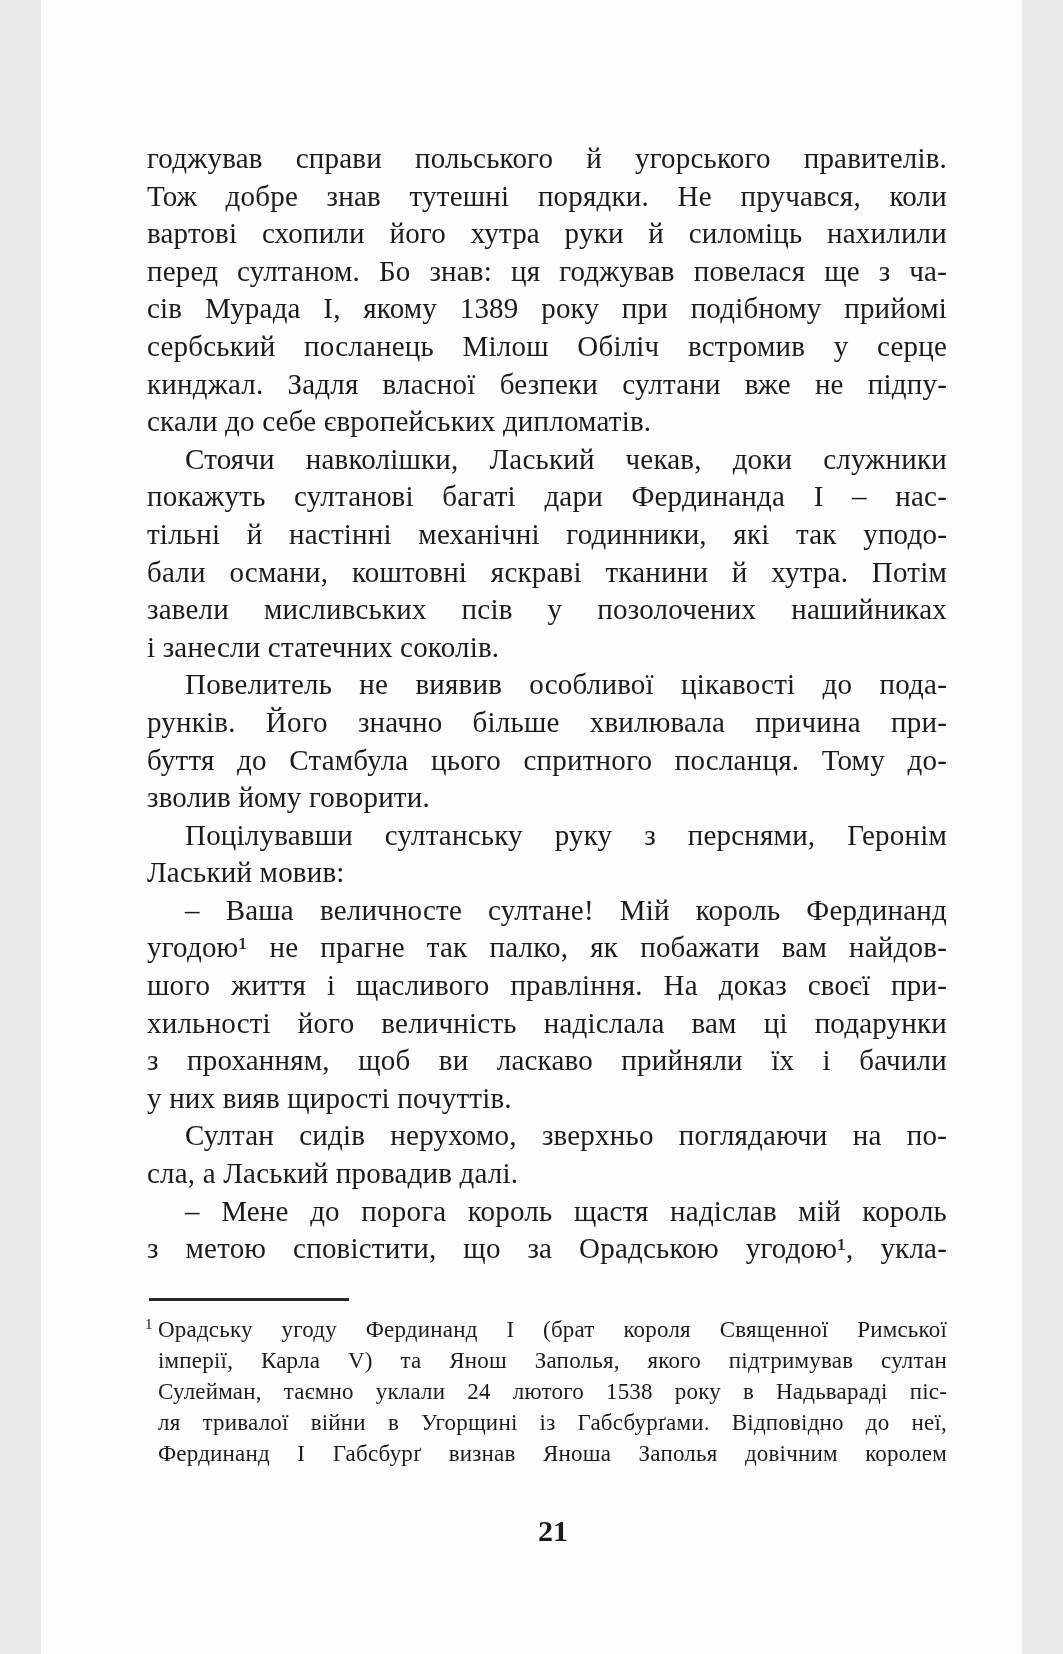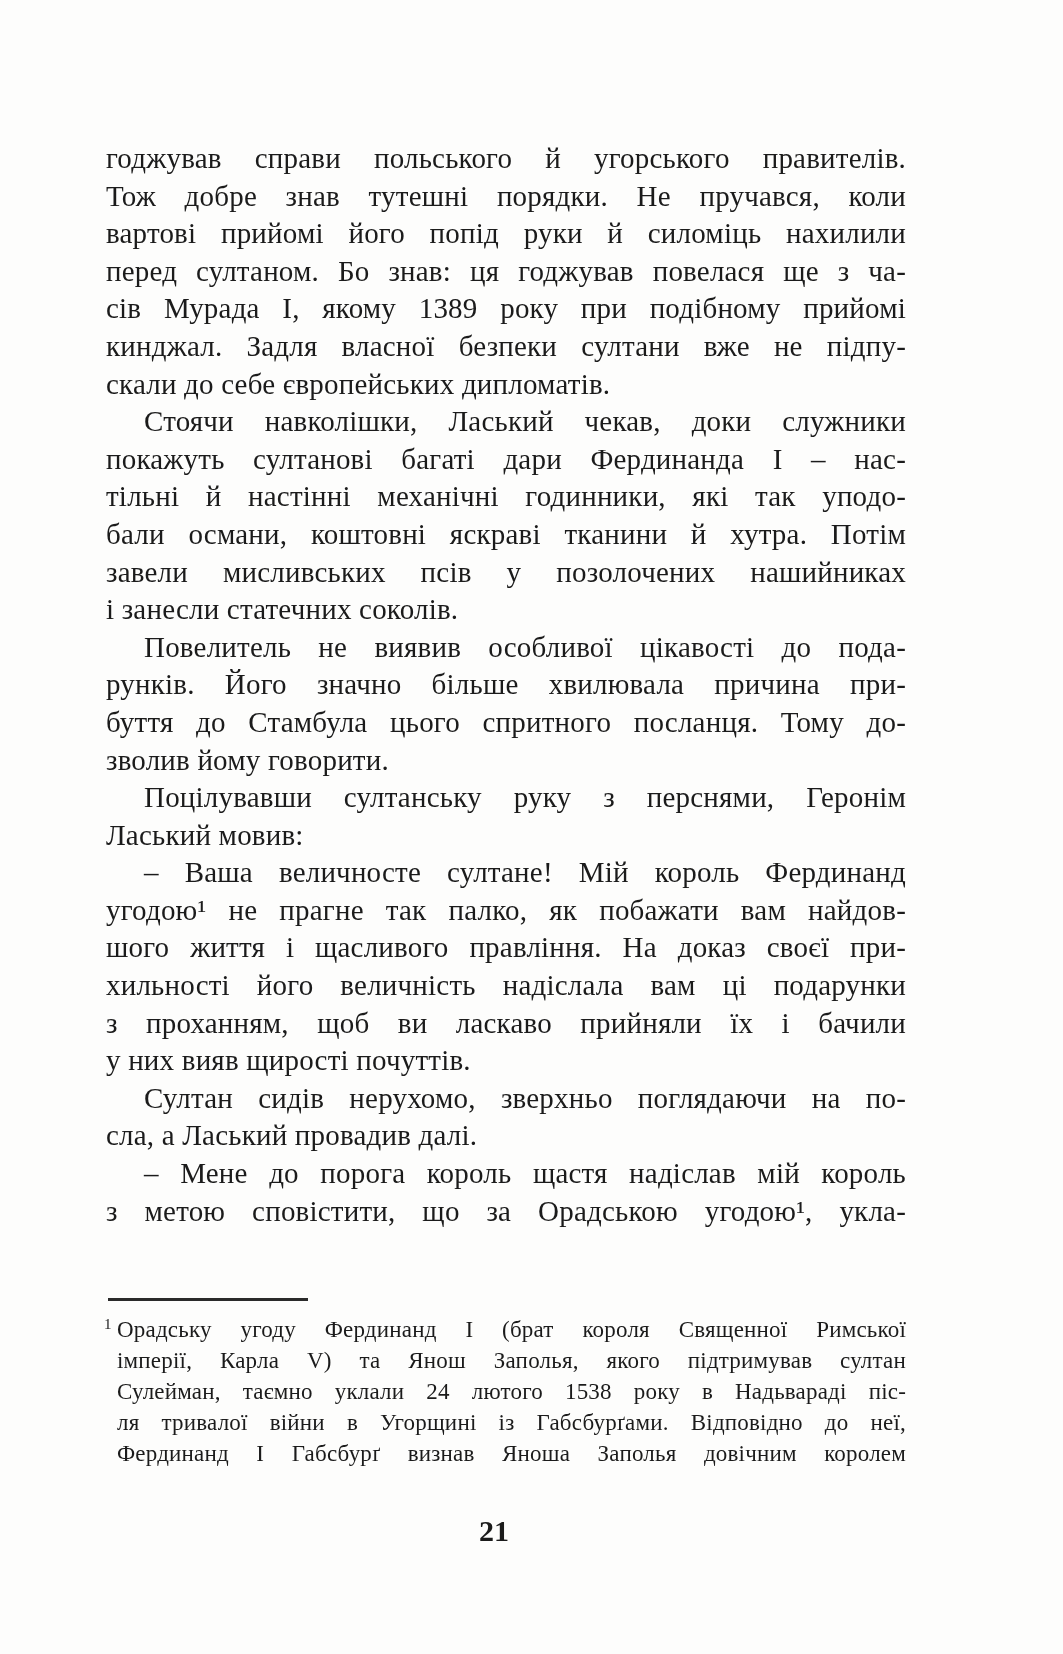--- a/index.html
+++ b/index.html
@@ -2,21 +2,21 @@
 <html lang="uk"><head>
 <meta charset="utf-8">
 <style>
   html, body {
     margin: 0;
     padding: 0;
     background: #e9e9e9;
   }
   .page {
     position: relative;
-    width: 1063px;
+    width: 981px;
     height: 1654px;
     margin: 0 auto;
     background: #fdfdfc;
     color: #1b1b1b;
     font-family: "Liberation Serif", "DejaVu Serif", serif;
     overflow: hidden;
   }
   .text-col {
     position: absolute;
     left: 106px;
@@ -63,39 +63,40 @@
   }
   .fn-ln {
     font-size: 23px;
     line-height: 31px;
     text-align: justify;
     text-align-last: justify;
     letter-spacing: 0.2px;
   }
   .page-number {
     position: absolute;
-    left: 94px;
+    left: 112px;
     top: 1514px;
     width: 800px;
     text-align: center;
     font-size: 30px;
     font-weight: bold;
   }
 </style>
 </head>
 <body>
 
 <div class="page">
 
   <div class="text-col">
     <div class="ln">годжував справи польського й угорського правителів.</div>
     <div class="ln">Тож добре знав тутешні порядки. Не пручався, коли</div>
-    <div class="ln">вартові прийомі його попід руки й силоміць нахилили</div>
+    <div class="ln">вартові схопили його хутра руки й силоміць нахилили</div>
     <div class="ln">перед султаном. Бо знав: ця годжував повелася ще з ча-</div>
     <div class="ln">сів Мурада І, якому 1389 року при подібному прийомі</div>
+    <div class="ln">сербський посланець Мілош Обіліч встромив у серце</div>
     <div class="ln">кинджал. Задля власної безпеки султани вже не підпу-</div>
     <div class="ln end">скали до себе європейських дипломатів.</div>
     <div class="ln ind">Стоячи навколішки, Ласький чекав, доки служники</div>
     <div class="ln">покажуть султанові багаті дари Фердинанда І – нас-</div>
     <div class="ln">тільні й настінні механічні годинники, які так уподо-</div>
     <div class="ln">бали османи, коштовні яскраві тканини й хутра. Потім</div>
     <div class="ln">завели мисливських псів у позолочених нашийниках</div>
     <div class="ln end">і занесли статечних соколів.</div>
     <div class="ln ind">Повелитель не виявив особливої цікавості до пода-</div>
     <div class="ln">рунків. Його значно більше хвилювала причина при-</div>

